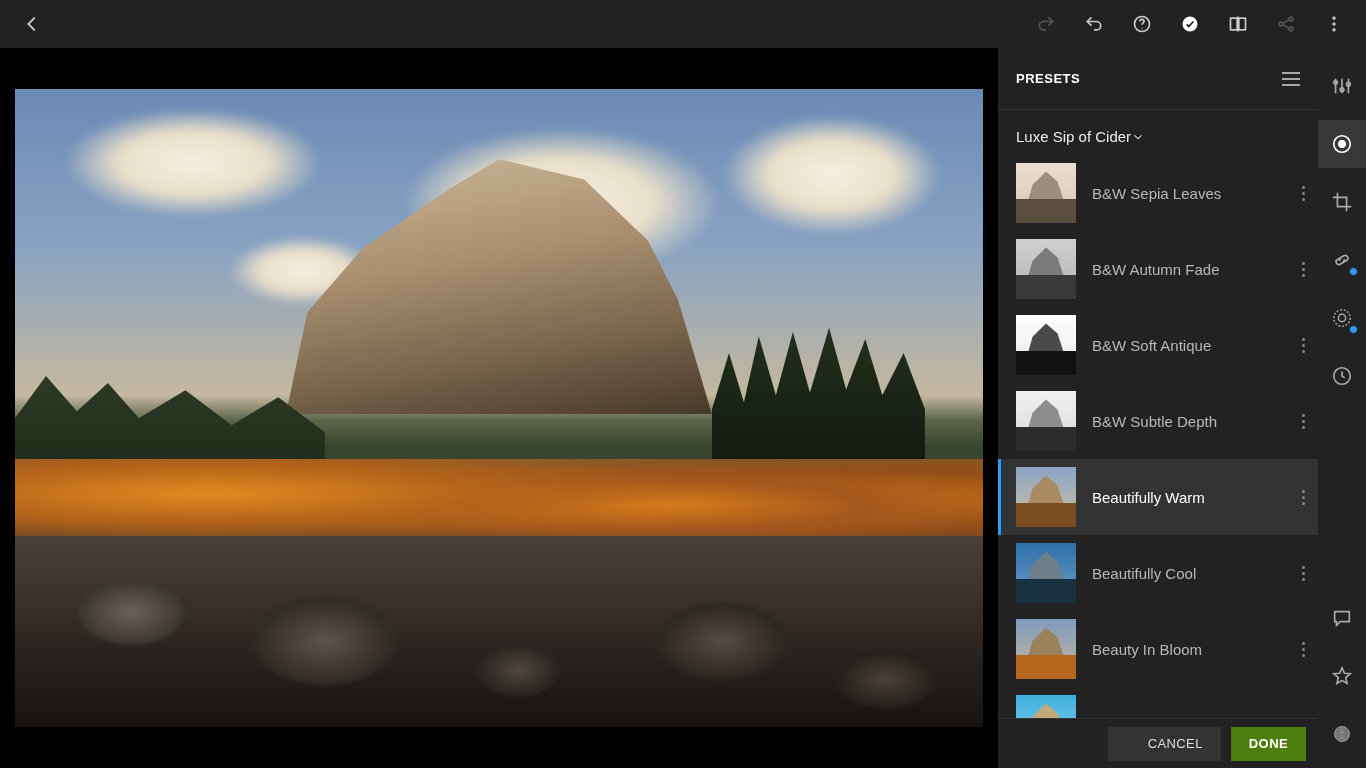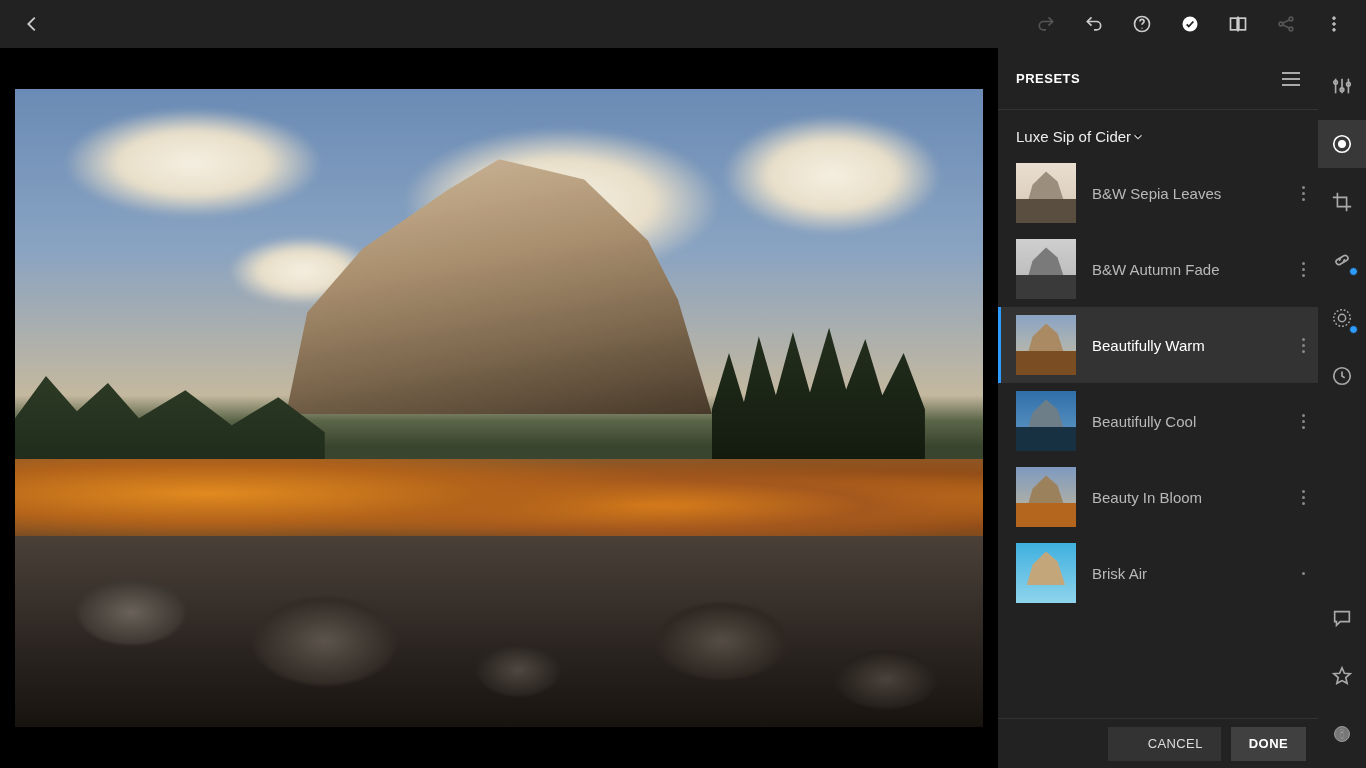--- a/index.html
+++ b/index.html
@@ -86,21 +86,21 @@
   .preset-label{font-size:15px;color:#b8b8b8;flex:1;}
   .preset.sel .preset-label{color:#fff;}
   .dots{width:30px;display:flex;flex-direction:column;gap:3px;align-items:center;}
   .dots span{width:3px;height:3px;border-radius:50%;background:#888;}
 
   .panel-foot{height:50px;border-top:1px solid #333;display:flex;justify-content:flex-end;
               align-items:center;padding-right:12px;gap:10px;}
   .btn{height:34px;padding:0 18px;font-size:13px;letter-spacing:.4px;display:flex;align-items:center;
        cursor:pointer;}
   .btn-ghost{background:#333;color:#ddd;padding-left:40px;}
-  .btn-primary{background:#404040;color:#fff;font-weight:600;}
+  .btn-primary{background:#4d7c0f;color:#fff;font-weight:600;}
 
   
   .th-sky{position:absolute;inset:0;}
   .th-mtn{position:absolute;left:18%;top:14%;width:64%;height:56%;
           clip-path:polygon(50% 0,80% 30%,100% 100%,0 100%,15% 40%);}
   .th-fg{position:absolute;left:0;top:60%;width:100%;height:40%;}
   .thumb.bw1 .th-sky{background:linear-gradient(#cfcfcf,#b3b3b3);}
   .thumb.bw1 .th-mtn{background:#7a7a7a;}
   .thumb.bw1 .th-fg{background:#3a3a3a;}
   .thumb.bw2 .th-sky{background:linear-gradient(#e9ded0,#d6c6b2);}
@@ -235,20 +235,46 @@
           <div class="th-mtn"></div>
           <div class="th-fg"></div>
         </div>
         <div class="preset-label">B&amp;W Autumn Fade</div>
         <div class="dots">
           <span></span>
           <span></span>
           <span></span>
         </div>
       </div>
+      <div class="preset">
+        <div class="thumb bw3">
+          <div class="th-sky"></div>
+          <div class="th-mtn"></div>
+          <div class="th-fg"></div>
+        </div>
+        <div class="preset-label">B&amp;W Soft Antique</div>
+        <div class="dots">
+          <span></span>
+          <span></span>
+          <span></span>
+        </div>
+      </div>
+      <div class="preset">
+        <div class="thumb bw4">
+          <div class="th-sky"></div>
+          <div class="th-mtn"></div>
+          <div class="th-fg"></div>
+        </div>
+        <div class="preset-label">B&amp;W Subtle Depth</div>
+        <div class="dots">
+          <span></span>
+          <span></span>
+          <span></span>
+        </div>
+      </div>
       <div class="preset sel">
         <div class="thumb warm">
           <div class="th-sky"></div>
           <div class="th-mtn"></div>
           <div class="th-fg"></div>
         </div>
         <div class="preset-label">Beautifully Warm</div>
         <div class="dots">
           <span></span>
           <span></span>

